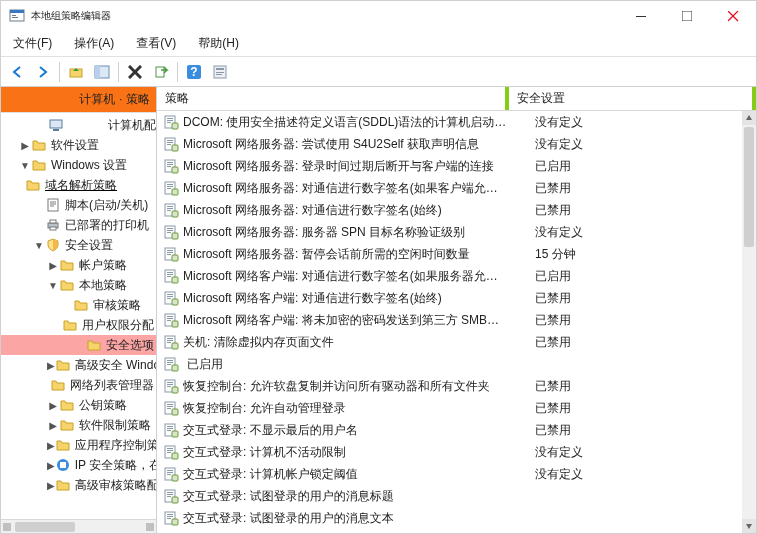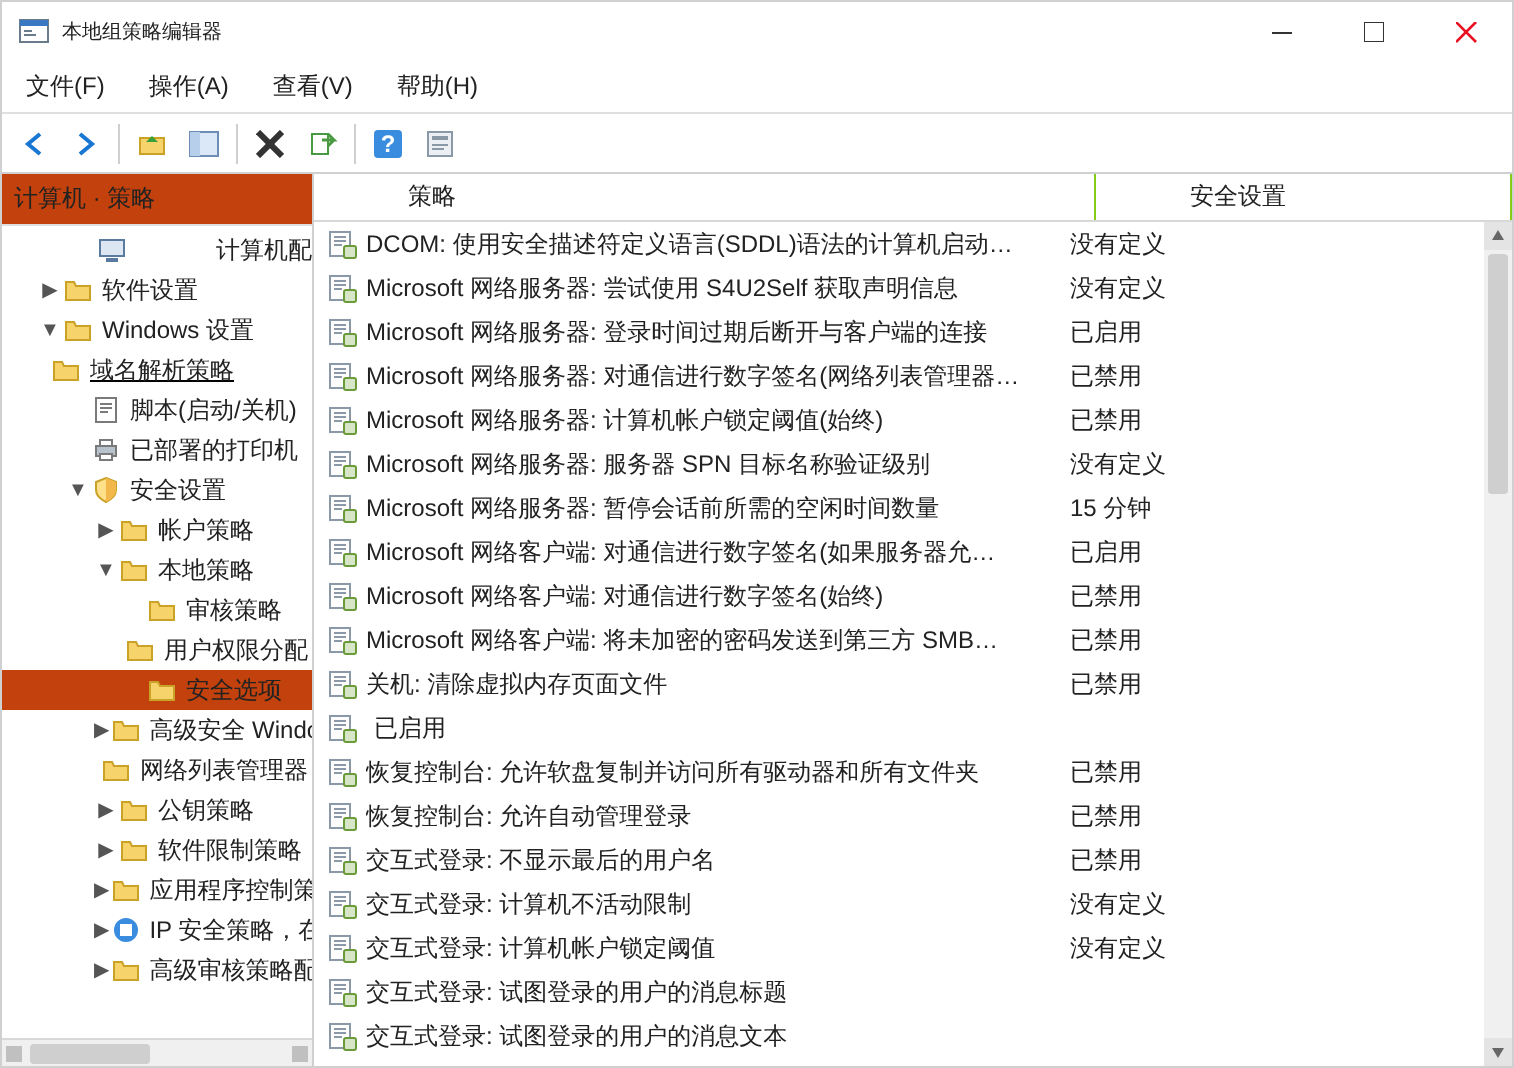--- a/index.html
+++ b/index.html
@@ -9,34 +9,34 @@
 .titlebar .title { flex: 1; color: #222; font-size: 10px; }
 .titlebar .win-btn { width: 46px; height: 30px; display: flex; align-items: center; justify-content: center; color: #333; }
 .titlebar .close { color: #e81123; }
 .menubar { height: 26px; display: flex; align-items: center; padding: 0 6px; gap: 10px; color: #222; border-bottom: 1px solid #e0e0e0; }
 .menubar span { padding: 2px 6px; }
 .toolbar { height: 30px; display: flex; align-items: center; padding: 0 4px; gap: 2px; border-bottom: 1px solid #d0d0d0; }
 .tbtn { width: 24px; height: 24px; display: flex; align-items: center; justify-content: center; border-radius: 2px; }
 .tsep { width: 1px; height: 20px; background: #d0d0d0; margin: 0 2px; }
 .content { display: flex; flex: 1; overflow: hidden; }
 .sidebar { width: 156px; border-right: 1px solid #d0d0d0; display: flex; flex-direction: column; overflow: hidden; }
-.sidebar-header { padding: 4px 6px; background: #c2410c; border-bottom: 1px solid #e0e0e0; font-size: 12px; color: #222; }
+.sidebar-header { padding: 4px 6px; background: #f97316; border-bottom: 1px solid #e0e0e0; font-size: 12px; color: #222; text-align: right; }
 .tree { flex: 1; overflow-x: hidden; overflow-y: hidden; padding: 2px 0; }
 .tree-row { display: flex; align-items: center; height: 20px; white-space: nowrap; overflow: hidden; padding-right: 2px; }
-.tree-row.selected { background: #c2410c; }
+.tree-row.selected { background: #fca5a5; justify-content: flex-end; }
 .twist { width: 12px; display: inline-flex; justify-content: center; color: #555; font-size: 10px; }
 .ticon { width: 16px; height: 16px; margin-right: 4px; display: inline-flex; align-items: center; justify-content: center; }
 .tlabel { color: #222; }
 .sidebar-sb { height: 14px; background: #f0f0f0; border-top: 1px solid #d8d8d8; position: relative; }
 .sidebar-sb::before, .sidebar-sb::after { content: ""; position: absolute; top: 3px; width: 8px; height: 8px; background: #c0c0c0; }
 .sidebar-sb::before { left: 2px; } .sidebar-sb::after { right: 2px; }
 .sidebar-sb .thumb { position: absolute; left: 14px; top: 2px; width: 60px; height: 10px; background: #cfcfcf; border-radius: 2px; }
 .main { flex: 1; display: flex; flex-direction: column; overflow: hidden; border-top: 0; }
 .list-header { height: 24px; display: flex; align-items: center; border-bottom: 1px solid #d8d8d8; background: #fff; }
-.list-header .col { padding: 0 8px; height: 100%; display: flex; align-items: center; border-right: 1px solid #84cc16; color: #222; margin-left: 39px; }
+.list-header .col { padding: 0 8px; height: 100%; display: flex; align-items: center; border-right: 4px solid #84cc16; color: #222; }
 .list { flex: 1; overflow-y: hidden; position: relative; }
 .row { display: flex; align-items: center; height: 22px; padding-left: 6px; }
 .row .ricon { width: 16px; height: 16px; margin-right: 4px; display: inline-flex; }
 .row .c1 { width: 348px; white-space: nowrap; overflow: hidden; text-overflow: ellipsis; color: #222; }
 .row .c2 { flex: 1; padding-left: 4px; color: #222; }
 .vscroll { position: absolute; right: 0; top: 0; bottom: 0; width: 14px; background: #f0f0f0; display: flex; flex-direction: column; align-items: center; }
 .vscroll .ar { width: 14px; height: 14px; background: #e4e4e4; display: flex; align-items: center; justify-content: center; }
 .vscroll .track { flex: 1; width: 14px; position: relative; }
 .vscroll .thumb { position: absolute; top: 2px; left: 2px; right: 2px; height: 120px; background: #cfcfcf; border-radius: 2px; }
 svg { display: block; }
@@ -369,34 +369,34 @@
         <div class="row">
           <span class="ricon">
             <svg width="16" height="16">
               <rect x="2" y="2" width="10" height="12" fill="#fdfdfd" stroke="#8a98a8"></rect>
               <rect x="4" y="4" width="6" height="1" fill="#8a98a8"></rect>
               <rect x="4" y="6" width="6" height="1" fill="#8a98a8"></rect>
               <rect x="4" y="8" width="4" height="1" fill="#8a98a8"></rect>
               <rect x="9" y="9" width="6" height="6" rx="1" fill="#d8e6c8" stroke="#6a9a3a"></rect>
             </svg>
           </span>
-          <span class="c1">Microsoft 网络服务器: 对通信进行数字签名(网络列表管理器…</span>
-          <span class="c2">已禁用</span>
-        </div>
-        <div class="row">
-          <span class="ricon">
-            <svg width="16" height="16">
-              <rect x="2" y="2" width="10" height="12" fill="#fdfdfd" stroke="#8a98a8"></rect>
-              <rect x="4" y="4" width="6" height="1" fill="#8a98a8"></rect>
-              <rect x="4" y="6" width="6" height="1" fill="#8a98a8"></rect>
-              <rect x="4" y="8" width="4" height="1" fill="#8a98a8"></rect>
-              <rect x="9" y="9" width="6" height="6" rx="1" fill="#d8e6c8" stroke="#6a9a3a"></rect>
-            </svg>
-          </span>
-          <span class="c1">Microsoft 网络服务器: 计算机帐户锁定阈值(始终)</span>
+          <span class="c1">Microsoft 网络服务器: 对通信进行数字签名(如果客户端允…</span>
+          <span class="c2">已禁用</span>
+        </div>
+        <div class="row">
+          <span class="ricon">
+            <svg width="16" height="16">
+              <rect x="2" y="2" width="10" height="12" fill="#fdfdfd" stroke="#8a98a8"></rect>
+              <rect x="4" y="4" width="6" height="1" fill="#8a98a8"></rect>
+              <rect x="4" y="6" width="6" height="1" fill="#8a98a8"></rect>
+              <rect x="4" y="8" width="4" height="1" fill="#8a98a8"></rect>
+              <rect x="9" y="9" width="6" height="6" rx="1" fill="#d8e6c8" stroke="#6a9a3a"></rect>
+            </svg>
+          </span>
+          <span class="c1">Microsoft 网络服务器: 对通信进行数字签名(始终)</span>
           <span class="c2">已禁用</span>
         </div>
         <div class="row">
           <span class="ricon">
             <svg width="16" height="16">
               <rect x="2" y="2" width="10" height="12" fill="#fdfdfd" stroke="#8a98a8"></rect>
               <rect x="4" y="4" width="6" height="1" fill="#8a98a8"></rect>
               <rect x="4" y="6" width="6" height="1" fill="#8a98a8"></rect>
               <rect x="4" y="8" width="4" height="1" fill="#8a98a8"></rect>
               <rect x="9" y="9" width="6" height="6" rx="1" fill="#d8e6c8" stroke="#6a9a3a"></rect>

